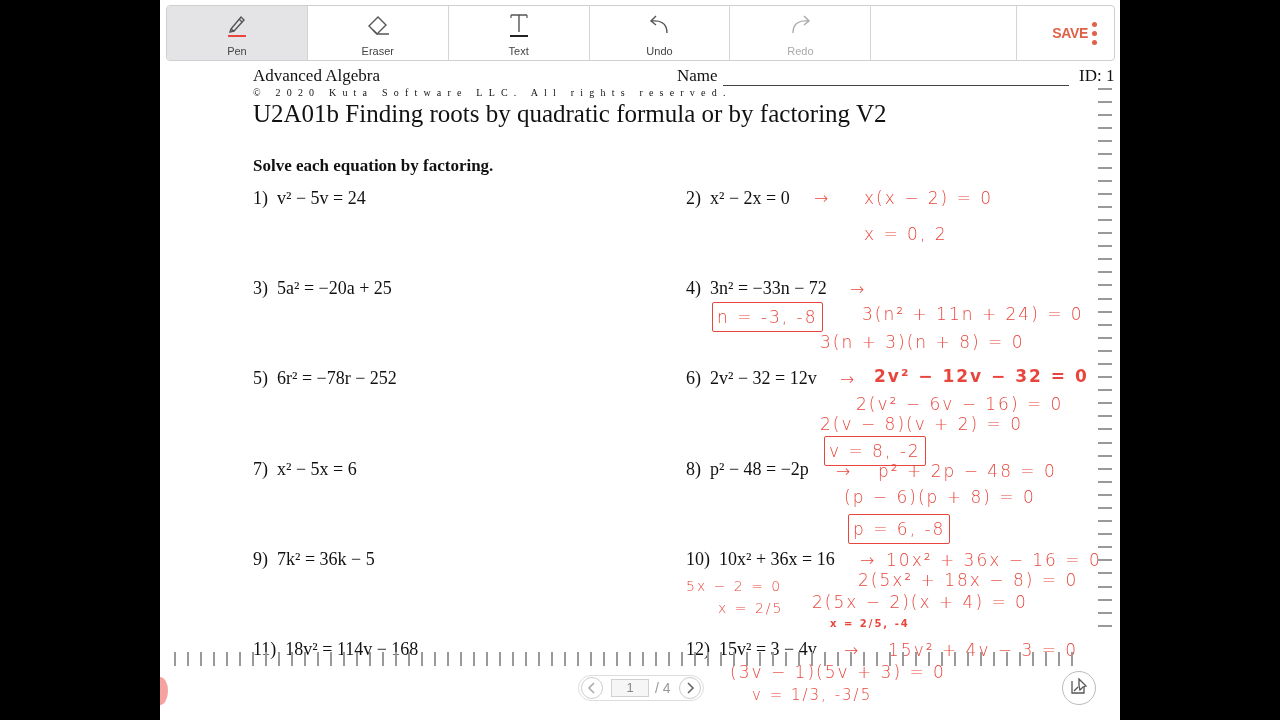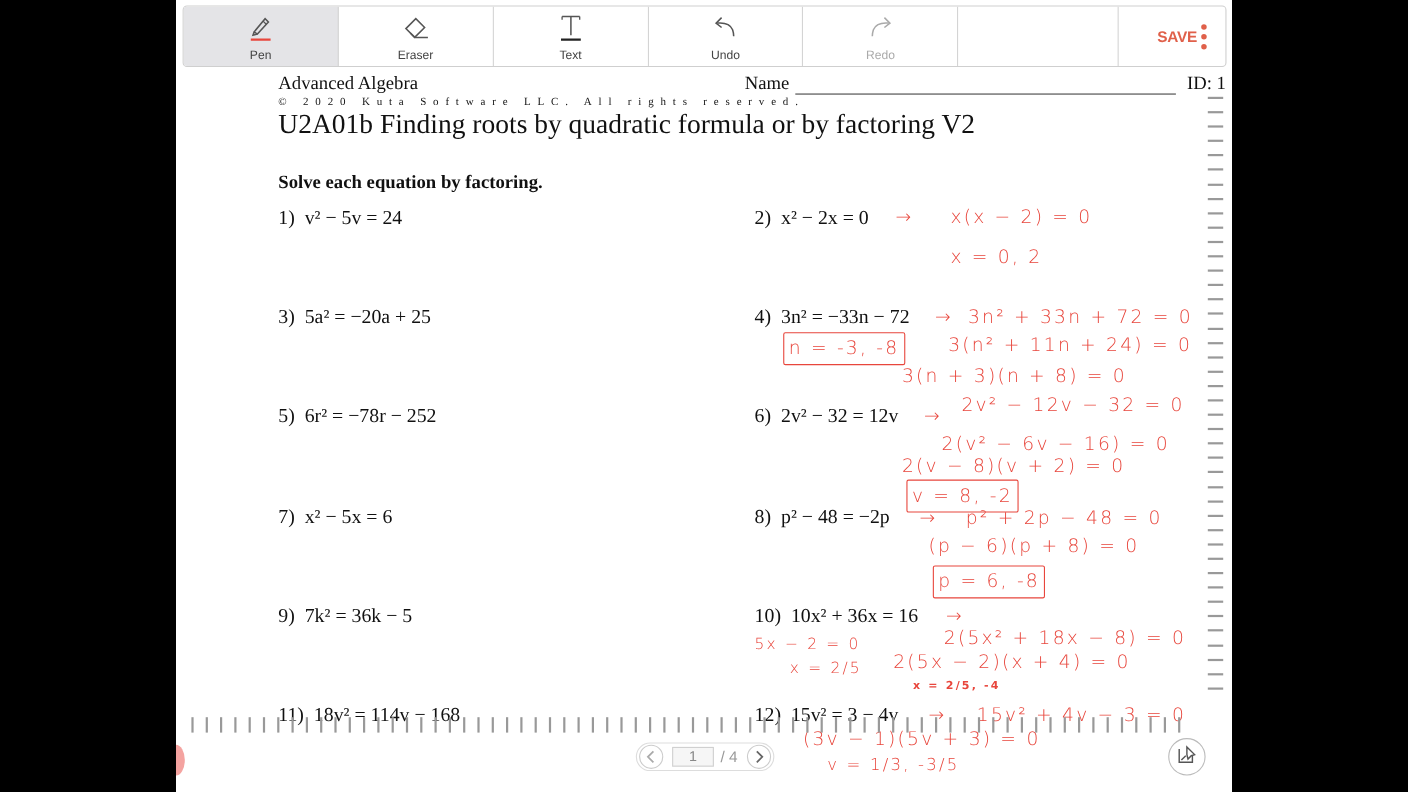--- a/index.html
+++ b/index.html
@@ -138,37 +138,37 @@
     <div class="problem" style="left:93px; top:487px;"><span class="num">9)</span><span>7k² = 36k − 5</span></div>
     <div class="problem" style="left:526px; top:487px;"><span class="num">10)</span><span>10x² + 36x = 16</span></div>
     <div class="problem" style="left:93px; top:577px;"><span class="num">11)</span><span>18v² = 114v − 168</span></div>
     <div class="problem" style="left:526px; top:577px;"><span class="num">12)</span><span>15v² = 3 − 4v</span></div>
 
     <div class="ink" style="left:654px; top:126px;">→</div>
     <div class="ink" style="left:704px; top:126px;">x(x − 2) = 0</div>
     <div class="ink" style="left:704px; top:162px;">x = 0, 2</div>
 
     <div class="ink" style="left:690px; top:217px;">→</div>
-    <div class="ink" style="left:720px; top:217px;">3n² + 33n + 72 = 0</div>
     <div class="ink" style="left:702px; top:242px;">3(n² + 11n + 24) = 0</div>
     <div class="ink" style="left:660px; top:270px;">3(n + 3)(n + 8) = 0</div>
     <div class="ink box" style="left:552px; top:240px;">n = -3, -8</div>
 
     <div class="ink" style="left:680px; top:307px;">→</div>
-    <div class="ink" style="left:714px; top:297px;">2v² − 12v − 32 = 0</div>
+    <div class="ink" style="left:714px; top:304px;font-weight:bold;">2v² − 12v − 32 = 0</div>
     <div class="ink" style="left:696px; top:332px;">2(v² − 6v − 16) = 0</div>
     <div class="ink" style="left:660px; top:352px;">2(v − 8)(v + 2) = 0</div>
     <div class="ink box" style="left:664px; top:374px;">v = 8, -2</div>
 
     <div class="ink" style="left:676px; top:399px;">→</div>
     <div class="ink" style="left:718px; top:399px;">p² + 2p − 48 = 0</div>
     <div class="ink" style="left:684px; top:425px;">(p − 6)(p + 8) = 0</div>
     <div class="ink box" style="left:688px; top:452px;">p = 6, -8</div>
 
     <div class="ink" style="left:700px; top:488px;">→</div>
+    <div class="ink" style="left:726px; top:488px;">10x² + 36x − 16 = 0</div>
     <div class="ink" style="left:698px; top:508px;">2(5x² + 18x − 8) = 0</div>
     <div class="ink" style="left:652px; top:530px;">2(5x − 2)(x + 4) = 0</div>
     <div class="ink" style="left:670px; top:556px; font-size:10px;font-weight:bold;">x = 2/5, -4</div>
     <div class="ink" style="left:526px; top:516px; font-size:14px;">5x − 2 = 0</div>
     <div class="ink" style="left:558px; top:538px; font-size:14px;">x = 2/5</div>
 
     <div class="ink" style="left:684px; top:578px;">→</div>
     <div class="ink" style="left:716px; top:578px;margin-left:12px;">15v² + 4v − 3 = 0</div>
     <div class="ink" style="left:570px; top:600px;">(3v − 1)(5v + 3) = 0</div>
     <div class="ink" style="left:592px; top:624px; font-size:15px;">v = 1/3, -3/5</div>

